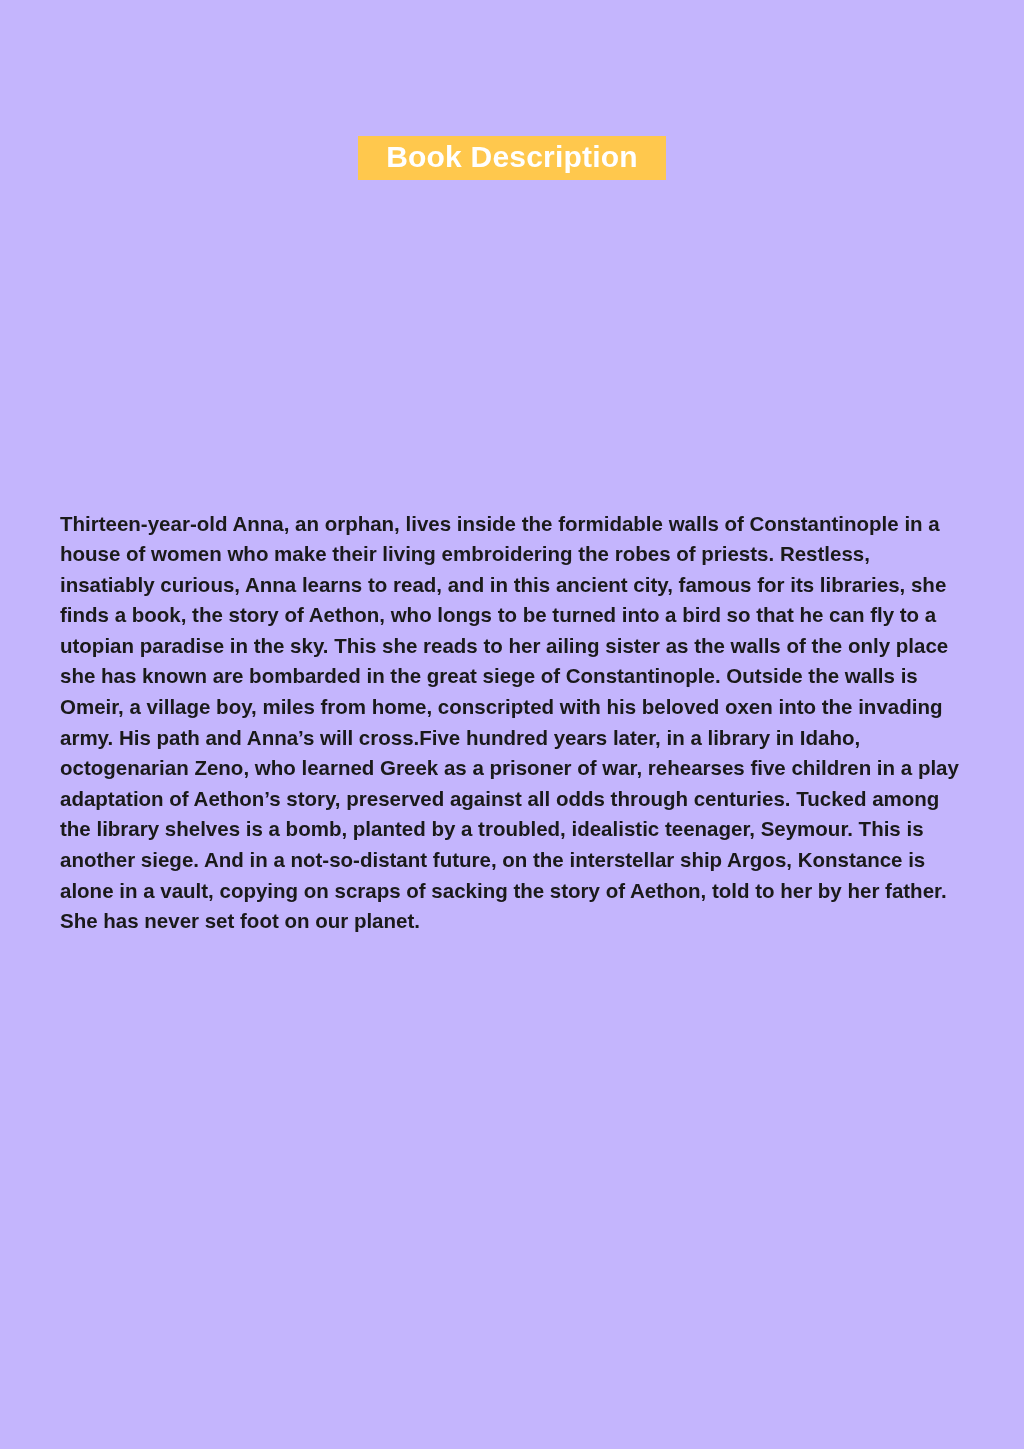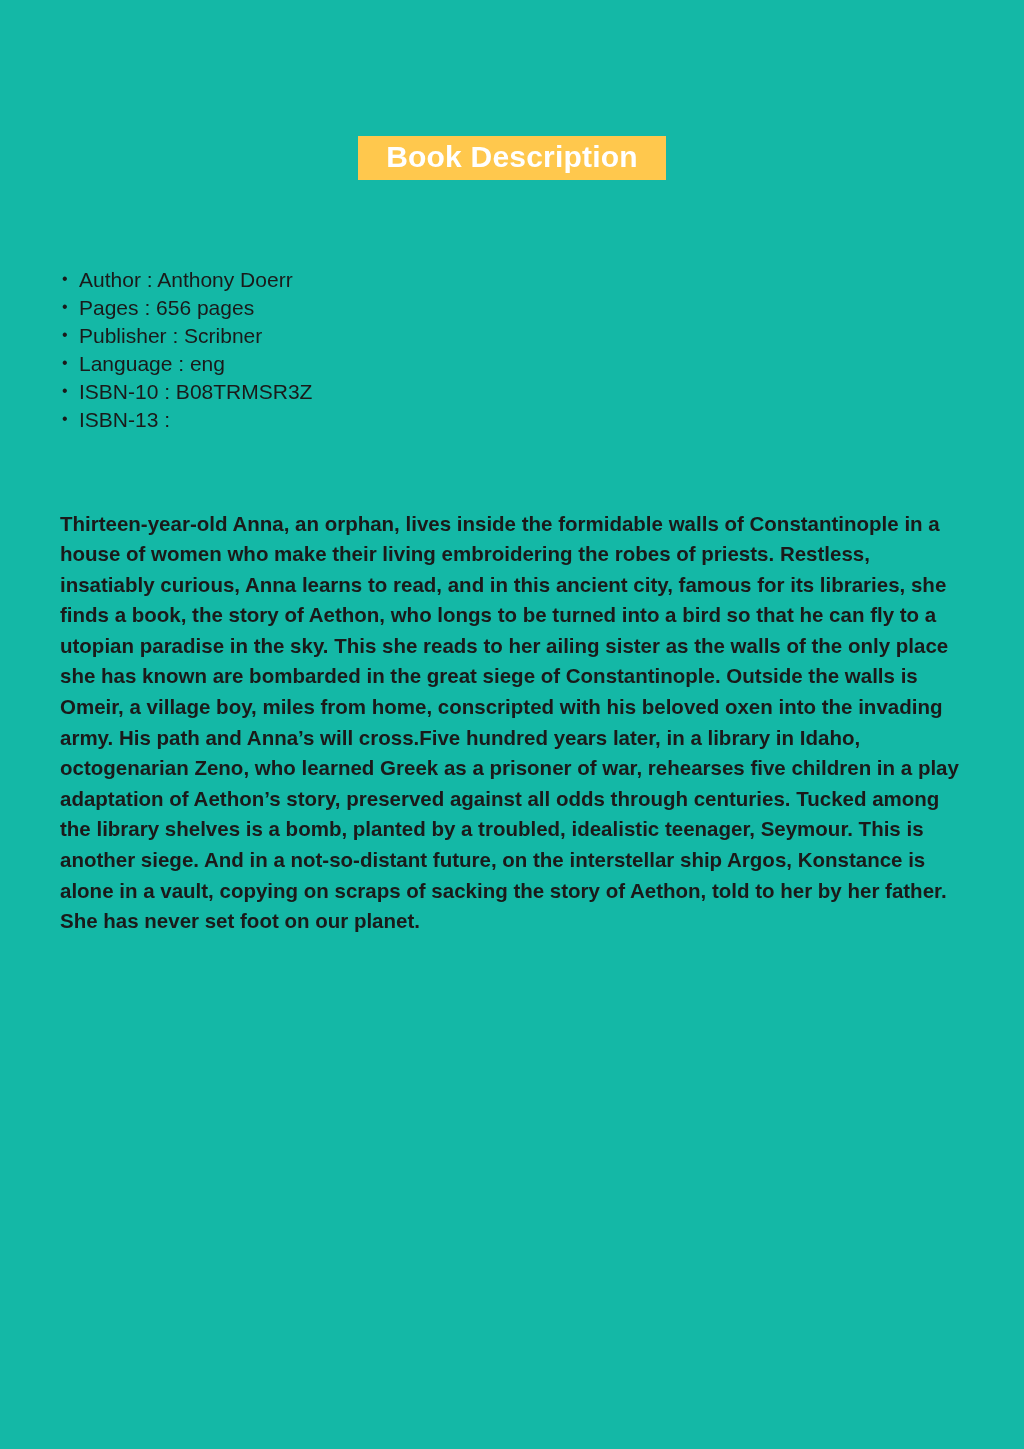--- a/index.html
+++ b/index.html
@@ -14,21 +14,21 @@
     color: #000000;
     position: relative;
     overflow: hidden;
   }
   .page {
     position: absolute;
     top: 0;
     left: 0;
     width: 1024px;
     height: 1449px;
-    background: #14b8a6;
+    background: #c4b5fd;
   }
   .title-wrap {
     position: absolute;
     top: 136px;
     left: 0;
     width: 1024px;
     text-align: center;
   }
   .title {
     display: inline-block;
@@ -80,24 +80,16 @@
 </style>
 </head>
 <body>
 
 <div class="page">
 
   <div class="title-wrap">
     <span class="title">Book Description</span>
   </div>
 
-  <ul class="meta-list">
-    <li>Author : Anthony Doerr</li>
-    <li>Pages : 656 pages</li>
-    <li>Publisher : Scribner</li>
-    <li>Language : eng</li>
-    <li>ISBN-10 : B08TRMSR3Z</li>
-    <li>ISBN-13 :</li>
-  </ul>
 
   <p class="description">Thirteen-year-old Anna, an orphan, lives inside the formidable walls of Constantinople in a house of women who make their living embroidering the robes of priests. Restless, insatiably curious, Anna learns to read, and in this ancient city, famous for its libraries, she finds a book, the story of Aethon, who longs to be turned into a bird so that he can fly to a utopian paradise in the sky. This she reads to her ailing sister as the walls of the only place she has known are bombarded in the great siege of Constantinople. Outside the walls is Omeir, a village boy, miles from home, conscripted with his beloved oxen into the invading army. His path and Anna’s will cross.Five hundred years later, in a library in Idaho, octogenarian Zeno, who learned Greek as a prisoner of war, rehearses five children in a play adaptation of Aethon’s story, preserved against all odds through centuries. Tucked among the library shelves is a bomb, planted by a troubled, idealistic teenager, Seymour. This is another siege. And in a not-so-distant future, on the interstellar ship Argos, Konstance is alone in a vault, copying on scraps of sacking the story of Aethon, told to her by her father. She has never set foot on our planet.</p>
 
 </div>
 
 </body></html>

